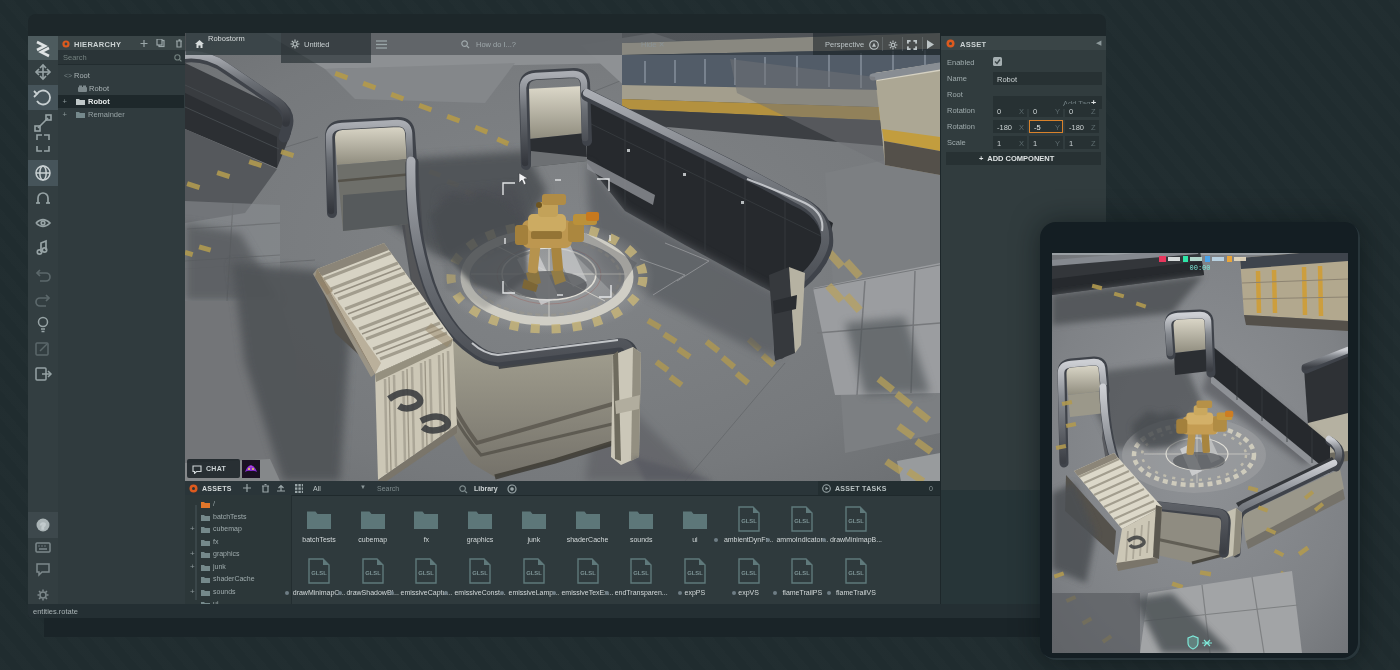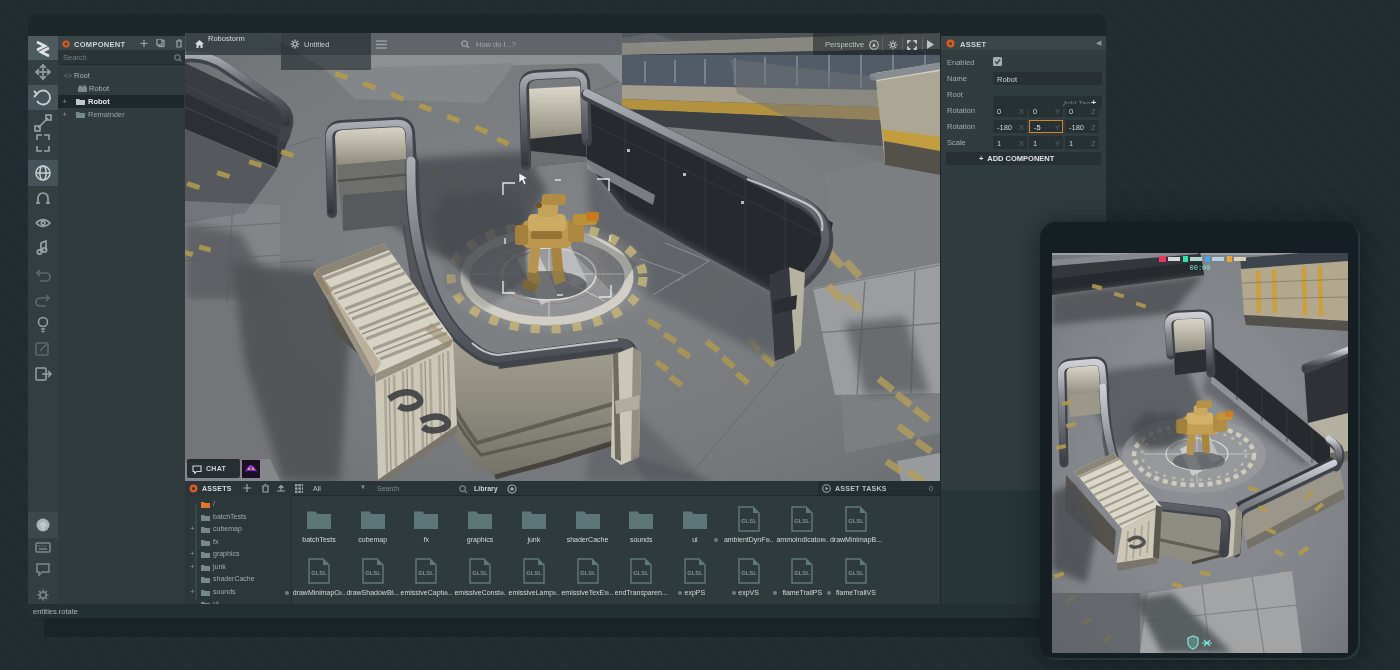--- a/index.html
+++ b/index.html
@@ -101,21 +101,21 @@
 </g>
 </svg></div>
 
 <div class="a" style="left:58px;top:36px;width:127px;height:568px;background:#303b3e"></div>
 <div class="a" style="left:58px;top:36px;width:127px;height:568px;font-size:7.5px;color:#a9b3b5">
   <div class="a" style="left:0;top:0;width:127px;height:14px;background:#3a4547"></div>
   <svg class="a" style="left:4px;top:4px" width="8" height="8">
       <circle cx="4" cy="4" r="3.6" fill="#dd5a1e"></circle>
       <circle cx="4" cy="4" r="1.4" fill="#3a4547"></circle>
     </svg>
-  <span class="a" style="left:16px;top:3.5px;font-weight:bold;color:#ccd3d4;letter-spacing:0.3px">COMPONENT</span>
+  <span class="a" style="left:16px;top:3.5px;font-weight:bold;color:#ccd3d4;letter-spacing:0.3px">HIERARCHY</span>
   <svg class="a" style="left:82px;top:3px" width="42" height="9" fill="none" stroke="#9aa6a8" stroke-width="1.2">
     <path d="M 4 1 v 7 M 0.5 4.5 h 7"></path>
     <rect x="19" y="1.5" width="5" height="6"></rect>
       <rect x="17" y="0" width="5" height="6" fill="#3a4547"></rect>
     <path d="M 36 2 h 6 M 37 2 v 6 h 4 v -6 M 38.5 0.8 h 2"></path>
   </svg>
   <div class="a" style="left:0;top:14px;width:127px;height:14px;background:#2a3437;border-bottom:1px solid #222c2f">
     <span class="a" style="left:5px;top:3px;color:#73807f">Search</span>
     <svg class="a" style="left:116px;top:3.5px" width="8" height="8" fill="none" stroke="#73807f" stroke-width="1.1">
         <circle cx="3.4" cy="3.4" r="2.6"></circle>
@@ -477,21 +477,21 @@
 
 </div>
 
 <div class="a" style="left:185px;top:33px;width:755px;height:22px;background:rgba(16,24,28,0.35);font-size:7.5px">
   <div class="a" style="left:1px;top:0;width:95px;height:22px;background:rgba(52,64,68,0.75)">
     <svg class="a" style="left:9px;top:6.5px" width="9" height="9" fill="#d6dbdc">
         <path d="M4.5 0 L9 4 H7.5 V8 H5.5 V5.5 H3.5 V8 H1.5 V4 H0 Z"></path>
       </svg>
     <span class="a" style="left:22px;top:1px;color:#d6dbdc">Robostorm</span>
   </div>
-  <div class="a" style="left:96px;top:0;width:90px;height:37px;background:rgba(30,40,44,0.6)">
+  <div class="a" style="left:96px;top:0;width:90px;height:30px;background:rgba(30,40,44,0.6)">
     <svg class="a" style="left:9px;top:6px" width="10" height="10" fill="none" stroke="#b9c2c3" stroke-width="1.2">
         <circle cx="5" cy="5" r="2"></circle>
         <path d="M5 0.5 v2 M5 7.5 v2 M0.5 5 h2 M7.5 5 h2 M1.8 1.8 l1.4 1.4 M6.8 6.8 l1.4 1.4 M8.2 1.8 l-1.4 1.4 M3.2 6.8 l-1.4 1.4"></path>
       </svg>
     <span class="a" style="left:23px;top:6.5px;color:#c6cdcf">Untitled</span>
   </div>
   <svg class="a" style="left:191px;top:6px" width="11" height="10" stroke="#9aa6a8" stroke-width="1.3">
       <line x1="0" y1="2" x2="11" y2="2"></line>
       <line x1="0" y1="5.5" x2="11" y2="5.5"></line>
       <line x1="0" y1="9" x2="11" y2="9"></line>

